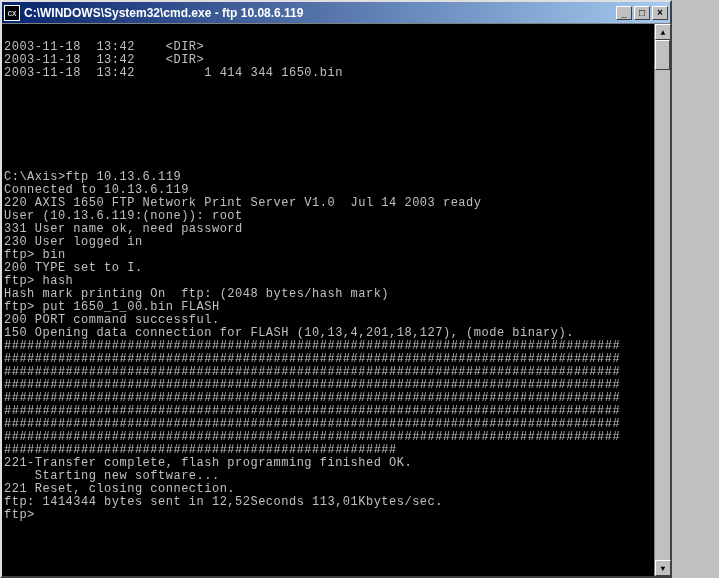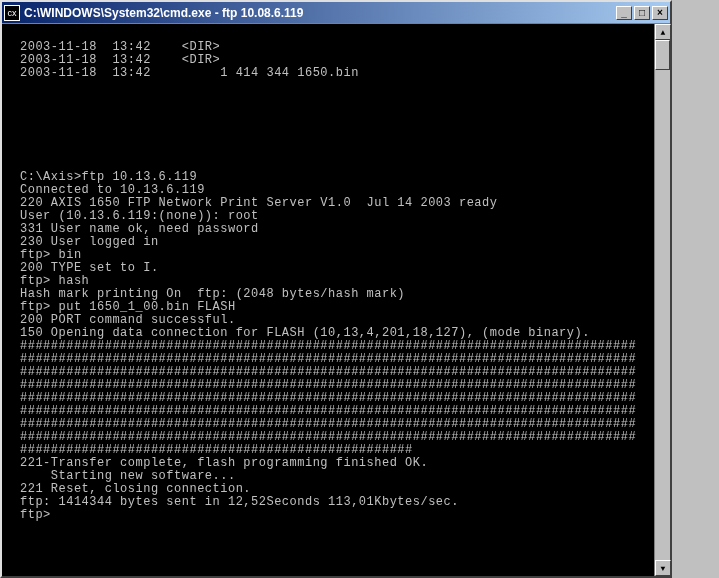--- a/index.html
+++ b/index.html
@@ -76,21 +76,21 @@
       height: calc(100% - 22px);
       display: flex;
     }
     .terminal {
       background: #000;
       color: #c0c0c0;
       font-family: "Courier New", "Lucida Console", monospace;
       font-size: 12px;
       line-height: 13px;
       flex: 1;
-      padding: 4px 18px;
+      padding: 4px 2px;
       white-space: pre;
       overflow: hidden;
       letter-spacing: 0.5px;
     }
     .scrollbar {
       width: 16px;
       background: #c0c0c0;
       border-left: 1px solid #808080;
       display: flex;
       flex-direction: column;

